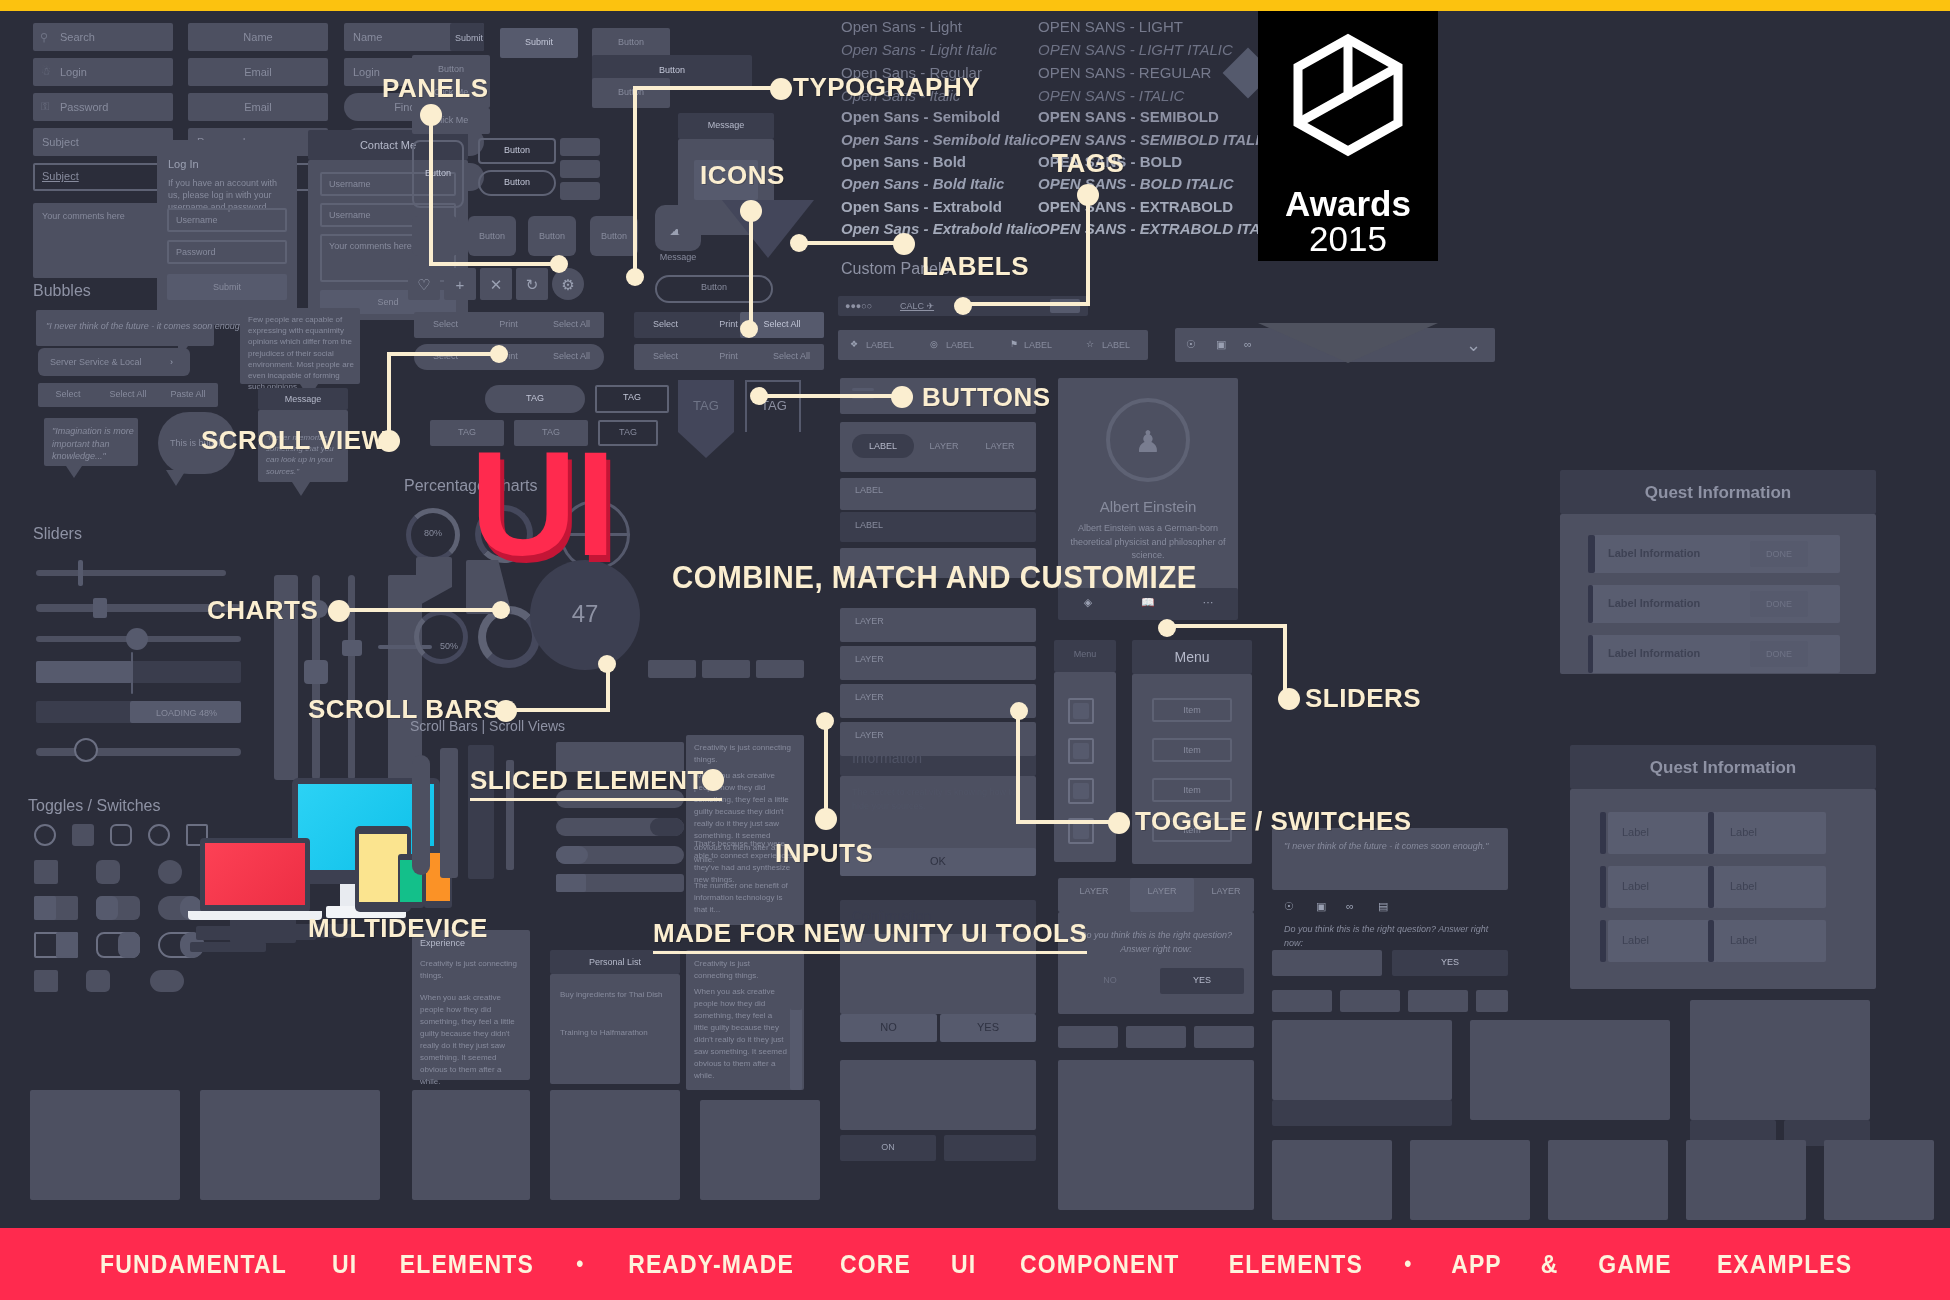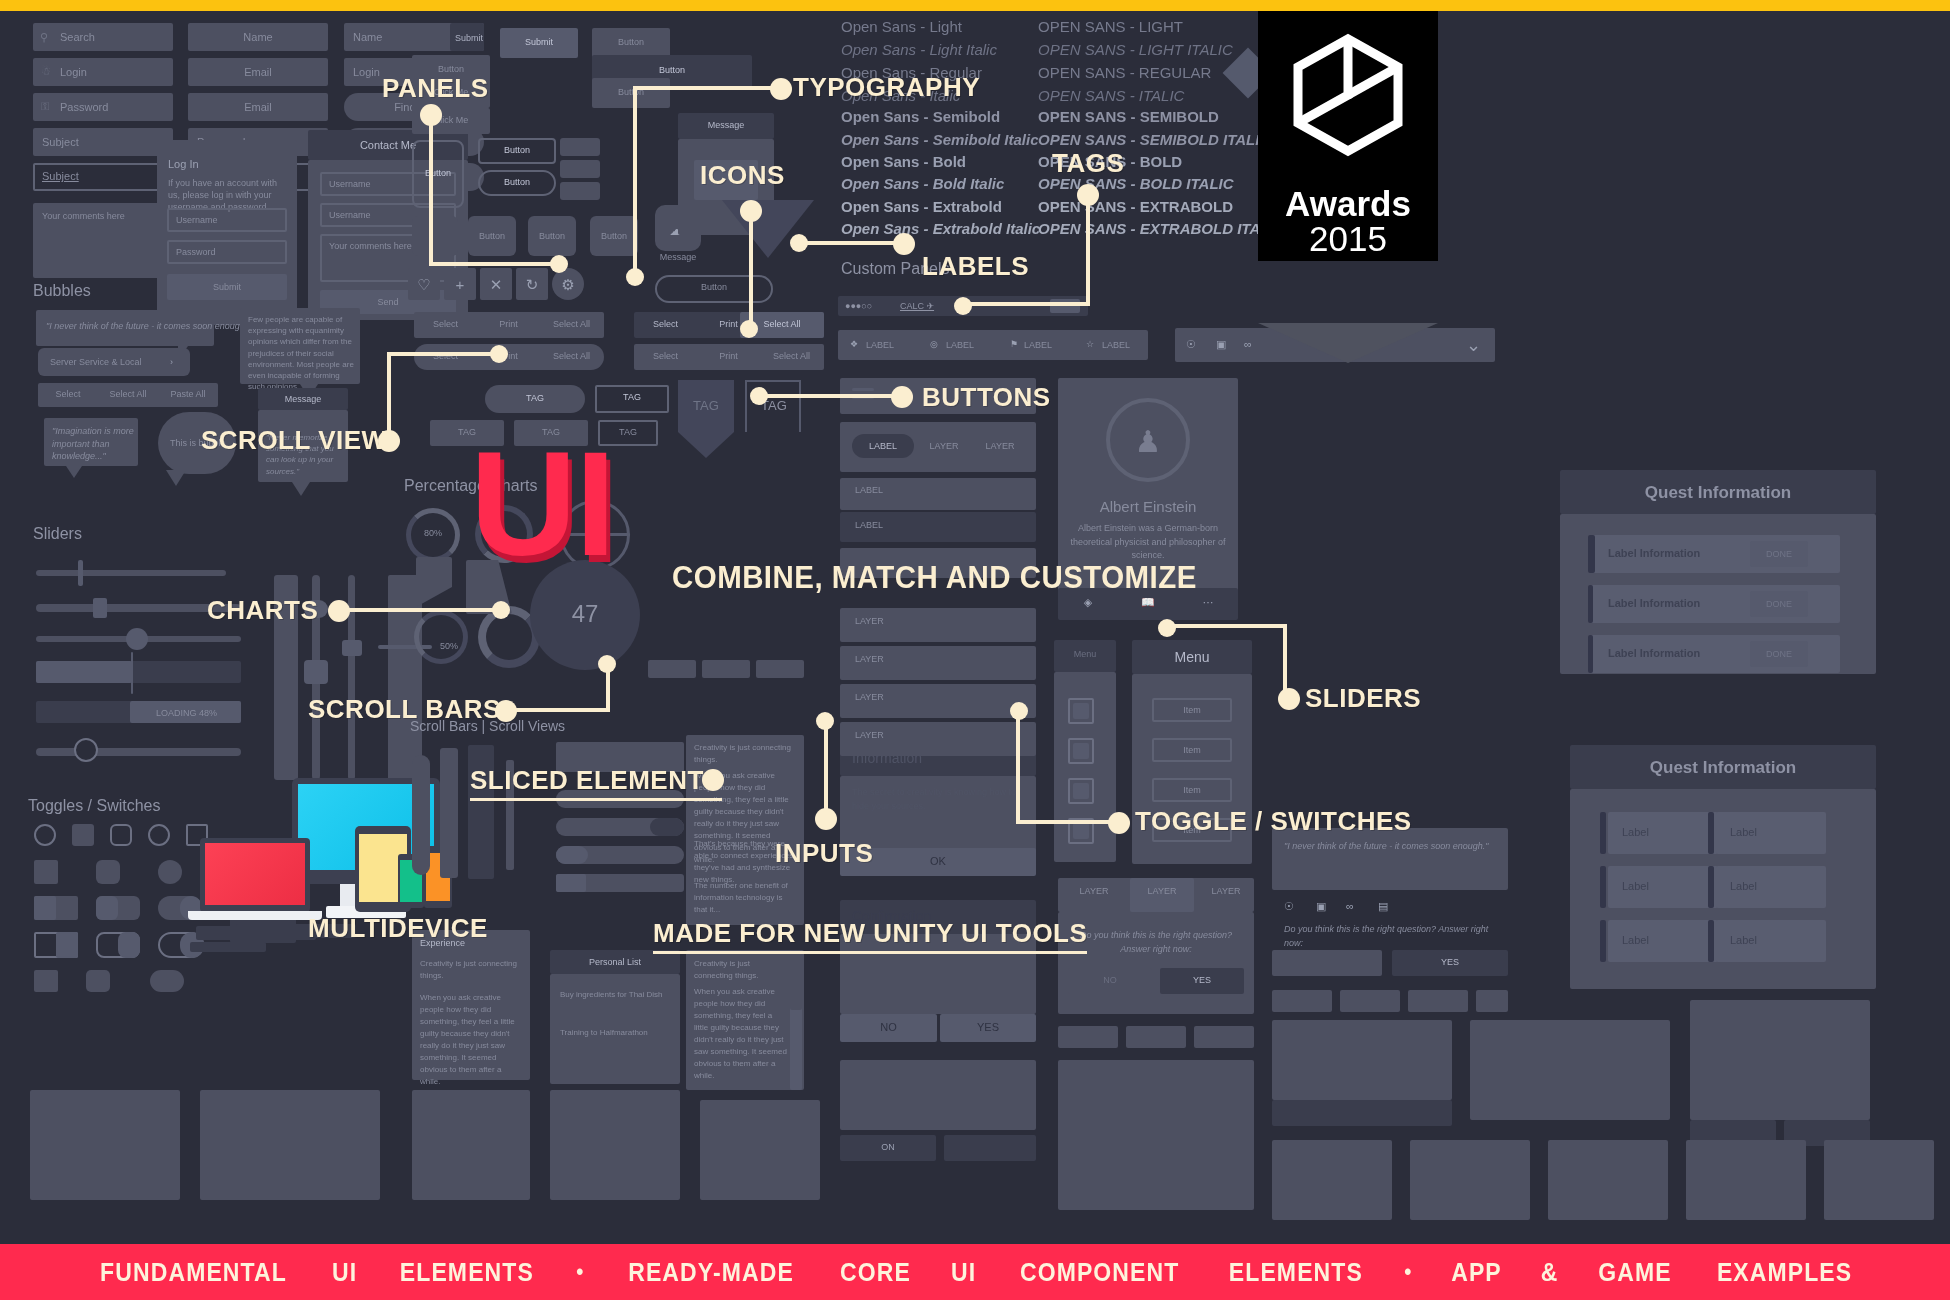--- a/index.html
+++ b/index.html
@@ -7,21 +7,21 @@
   body {
     background: #2b2d3a;
     font-family: "Liberation Sans", sans-serif;
     position: relative;
   }
   #stage { position: absolute; inset: 0; width: 1950px; height: 1300px; overflow: hidden; background: #2b2d3a; }
 
   
   .topbar { position:absolute; top:0; left:0; width:1950px; height:11px; background:#fcc20f; z-index:60; }
   .bottombar {
-    position:absolute; left:0; bottom:0; width:1950px; height:56px; background:#ff2a4e;
+    position:absolute; left:0; bottom:0; width:1950px; height:72px; background:#ff2a4e;
     display:flex; align-items:center; justify-content:center; gap:0px; z-index:60;
   }
   .bottombar .w {
     color:#fdf3dc; font-weight:bold; font-size:25px; letter-spacing:1.2px;
     padding:0 18px; white-space:nowrap; font-family:"Liberation Sans", sans-serif;
     transform: scaleX(0.92);
   }
   .bottombar .dot { font-size:22px; }
 
   

